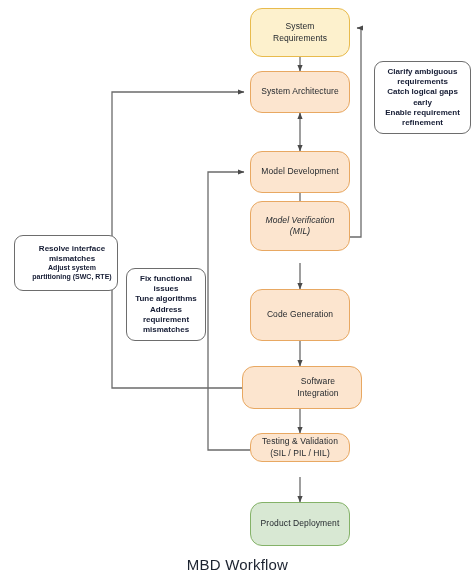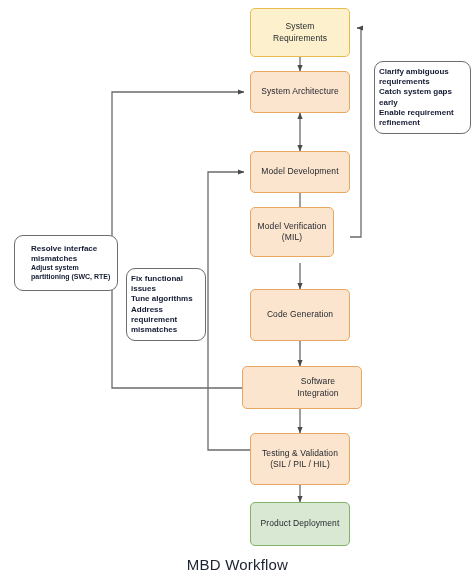--- a/index.html
+++ b/index.html
@@ -30,21 +30,21 @@
     left: 0;
     top: 0;
     width: 475px;
     height: 585px;
   }
 
   
   .node {
     position: absolute;
     box-sizing: border-box;
-    border-radius: 5px;
+    border-radius: 12px;
     display: flex;
     align-items: center;
     justify-content: center;
     text-align: center;
     font-size: 8.5px;
     line-height: 1.35;
     color: #24292e;
     letter-spacing: 0.1px;
     padding: 2px 4px;
   }
@@ -63,21 +63,21 @@
 
   
   .note {
     position: absolute;
     box-sizing: border-box;
     background: #ffffff;
     border: 1.1px solid #6d6d6d;
     border-radius: 9px;
     display: flex;
     flex-direction: column;
-    align-items: flex-start;
+    align-items: center;
     justify-content: center;
     text-align: center;
     color: #141b33;
     padding: 3px 4px;
   }
   .note .line-strong {
     font-weight: bold;
     font-size: 8px;
     line-height: 1.28;
   }
@@ -146,50 +146,50 @@
   </div>
 
   <div class="node process" style="left:250px; top:71px; width:100px; height:42px;align-items:center;">
     <span>System Architecture</span>
   </div>
 
   <div class="node process" style="left:250px; top:151px; width:100px; height:42px;">
     <span>Model Development</span>
   </div>
 
-  <div class="node process" style="left:250px; top:207px; width:84px; height:50px;">
+  <div class="node process" style="left:250px; top:201px; width:100px; height:50px;font-style:italic;">
     <div>
       <span>Model Verification</span><br>
       <span>(MIL)</span>
     </div>
   </div>
 
   <div class="node process" style="left:250px; top:289px; width:100px; height:52px;">
     <span>Code Generation</span>
   </div>
 
   <div class="node process" style="left:242px; top:366px; width:120px; height:43px;padding-left:36px;">
     <span>Software Integration</span>
   </div>
 
-  <div class="node process" style="left:250px; top:433px; width:100px; height:52px;">
+  <div class="node process" style="left:250px; top:433px; width:100px; height:29px;">
     <div>
       <span>Testing &amp; Validation</span><br>
       <span>(SIL / PIL / HIL)</span>
     </div>
   </div>
 
   <div class="node terminal" style="left:250px; top:502px; width:100px; height:44px;">
     <span>Product Deployment</span>
   </div>
 
   <div class="note" style="left:374px; top:61px; width:97px; height:73px;">
     <div class="line-strong">Clarify ambiguous</div>
     <div class="line-strong">requirements</div>
-    <div class="line-strong">Catch system gaps</div>
+    <div class="line-strong">Catch logical gaps</div>
     <div class="line-strong">early</div>
     <div class="line-strong">Enable requirement</div>
     <div class="line-strong">refinement</div>
   </div>
 
   <div class="note" style="left:126px; top:228px; width:80px; height:73px;margin-top:40px;">
     <div class="line-strong">Fix functional</div>
     <div class="line-strong">issues</div>
     <div class="line-strong">Tune algorithms</div>
     <div class="line-strong">Address</div>

